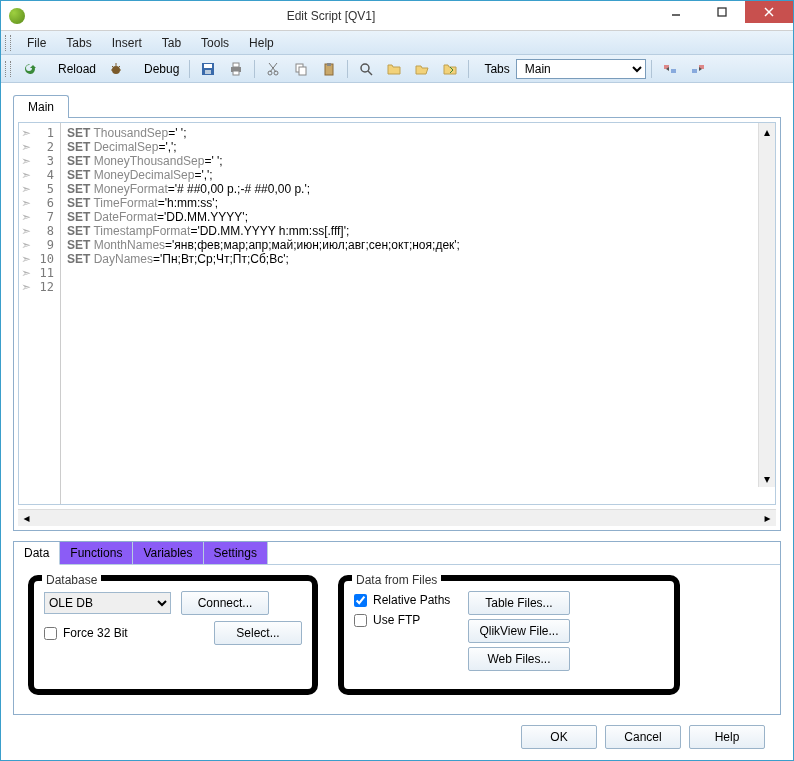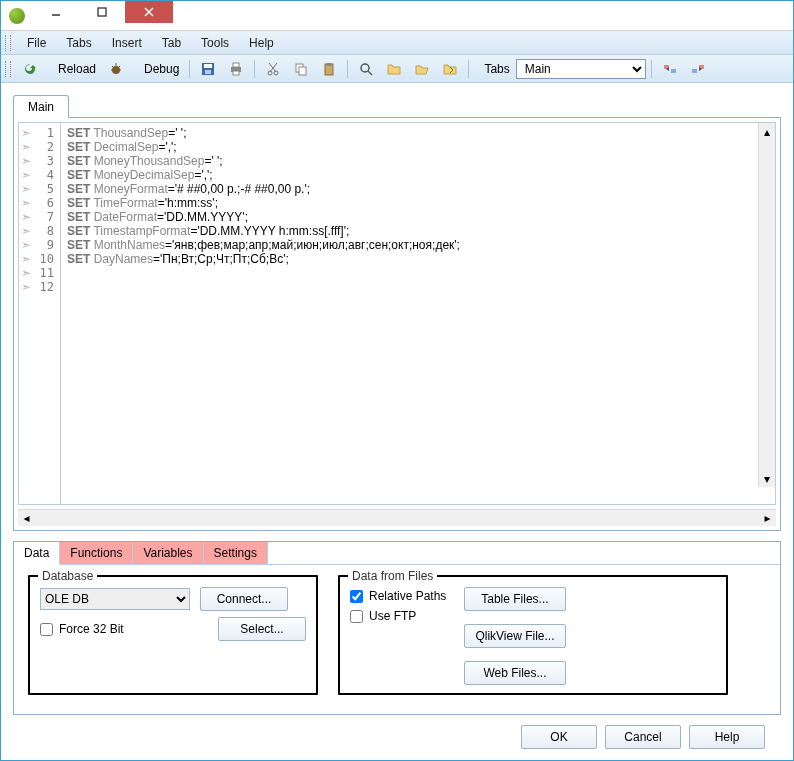--- a/index.html
+++ b/index.html
@@ -33,43 +33,44 @@
 .code{flex:1;padding:3px 6px;font-family:Consolas,"Courier New",monospace;font-size:12px;line-height:14px;white-space:pre;color:#000;overflow:hidden}
 .kw{color:#737373;font-weight:bold}
 .var{color:#888;}
 .scrollbar-v{position:absolute;right:0;top:0;bottom:17px;width:17px;background:#f0f0f0;border-left:1px solid #ddd}
 .scrollbar-v .sarrow{height:17px;display:flex;align-items:center;justify-content:center;cursor:pointer}
 .scrollbar-h{height:17px;background:#f0f0f0;border-top:1px solid #ddd;margin:0 4px 4px 4px;display:flex}
 .scrollbar-h .sarrow{width:17px;display:flex;align-items:center;justify-content:center;cursor:pointer}
 .scrollbar-h .strack{flex:1}
 .bottom-panel{margin-top:10px;border:1px solid #8faecb;height:174px;background:#fff}
 .btabs{display:flex;border-bottom:1px solid #b7cde0}
-.btab{padding:4px 10px;border-right:1px solid #b7cde0;cursor:pointer;background:#fca5a5}
+.btab{padding:4px 10px;border-right:1px solid #b7cde0;cursor:pointer;background:#8b5cf6}
 .btab.active{background:#fff;border-bottom:1px solid #fff;margin-bottom:-1px}
 .bbody{padding:10px 14px;display:flex;gap:20px}
-.fieldset{border:2px solid #000000;border-radius:1px;padding:10px 10px 10px 10px;position:relative;flex:0 0 auto}
+.fieldset{border:6px solid #000000;border-radius:10px;padding:10px 10px 10px 10px;position:relative;flex:0 0 auto}
 .fieldset .legend{position:absolute;top:-8px;left:8px;background:#fff;padding:0 4px;color:#333}
 .fs-db{width:290px;height:120px}
-.fs-files{width:390px;height:120px}
+.fs-files{width:342px;height:120px}
 .fsrow{display:flex;align-items:center;gap:10px;margin-bottom:6px}
-select.combo{width:150px;height:22px;border:1px solid #a0b8cd}
+select.combo{width:127px;height:22px;border:1px solid #a0b8cd}
 .btn{min-width:88px;height:24px;border:1px solid #9ab3c9;background:linear-gradient(#fcfdfe,#e7eff6);border-radius:2px;cursor:pointer;padding:0 10px}
 .chk{display:flex;align-items:center;gap:6px}
 .chk input{width:13px;height:13px}
 .action-row{display:flex;justify-content:flex-end;gap:8px;padding:10px 16px 0 0}
 .action-row .btn{min-width:76px}
 .files-cols{display:flex;gap:18px}
 .files-col-chk{display:flex;flex-direction:column;gap:6px;padding-top:2px}
-.files-col-btns{display:flex;flex-direction:column;gap:13px}
+.files-col-btns{display:flex;flex-direction:column;gap:4px}
 </style>
 </head>
 <body>
 
 <div class="titlebar">
   <div class="logo"></div>
+  <div class="title">Edit Script  [QV1]</div>
   <div class="winbtns">
     <div class="winbtn">
         <svg viewBox="0 0 10 10">
           <line x1="1" y1="8" x2="9" y2="8" stroke="#333" stroke-width="1.5"></line>
         </svg>
       </div>
     <div class="winbtn">
         <svg viewBox="0 0 10 10">
           <rect x="1" y="1" width="8" height="8" fill="none" stroke="#333" stroke-width="1.3"></rect>
         </svg>

